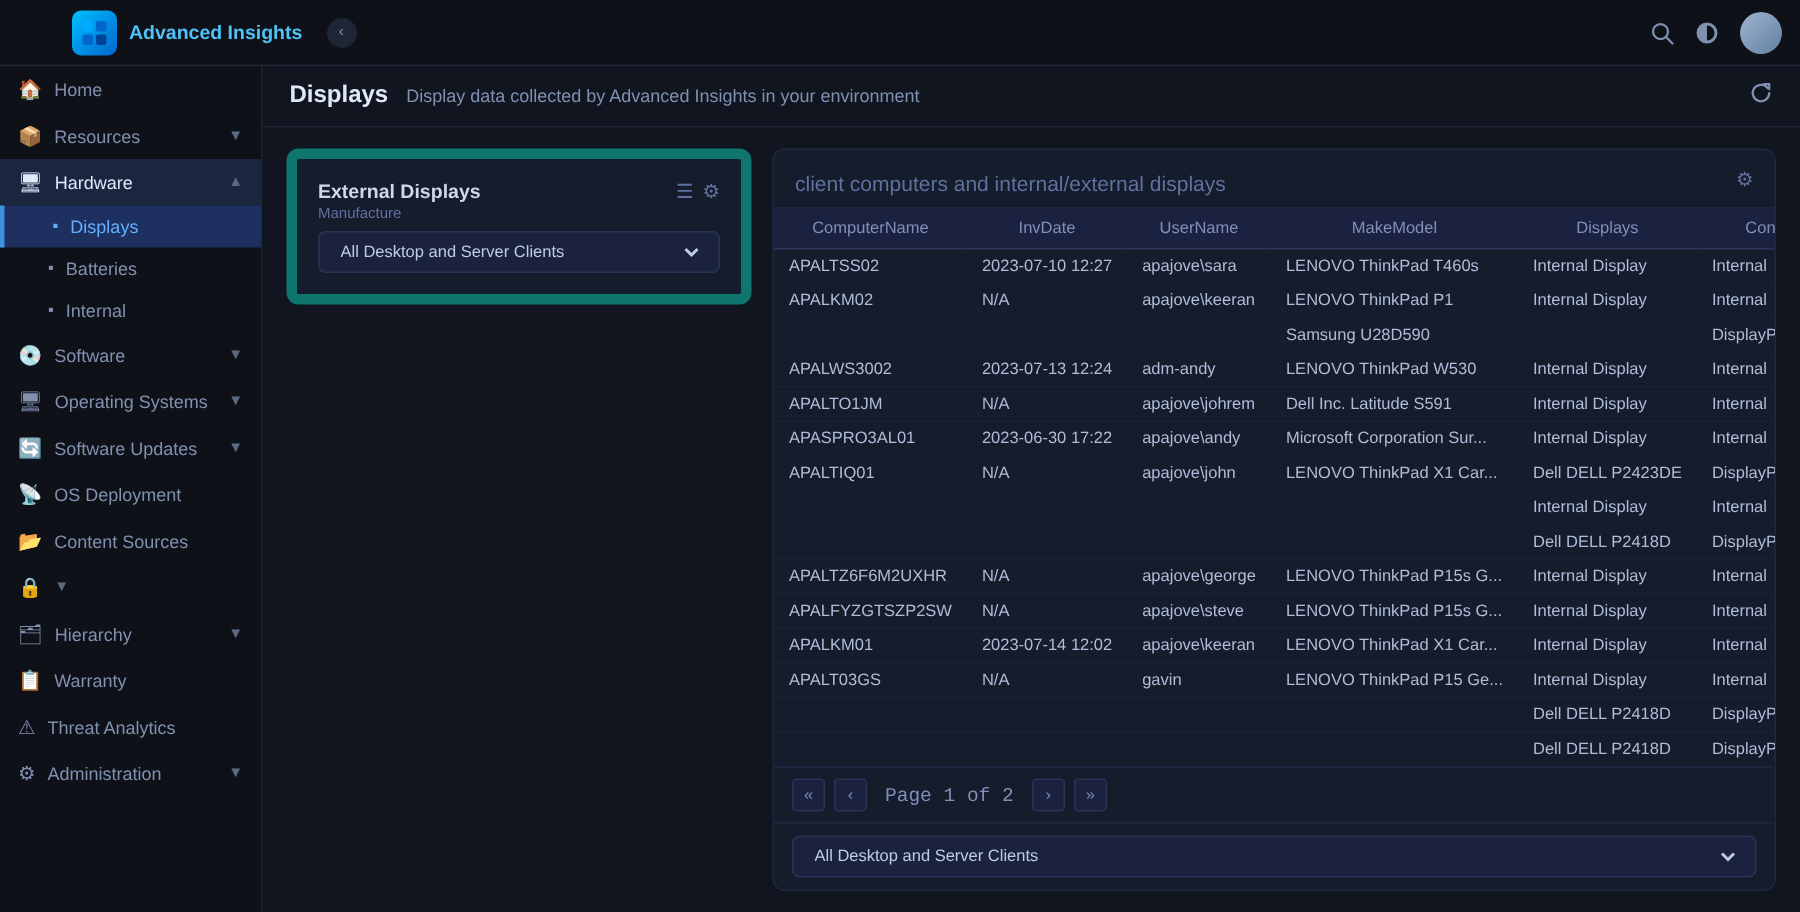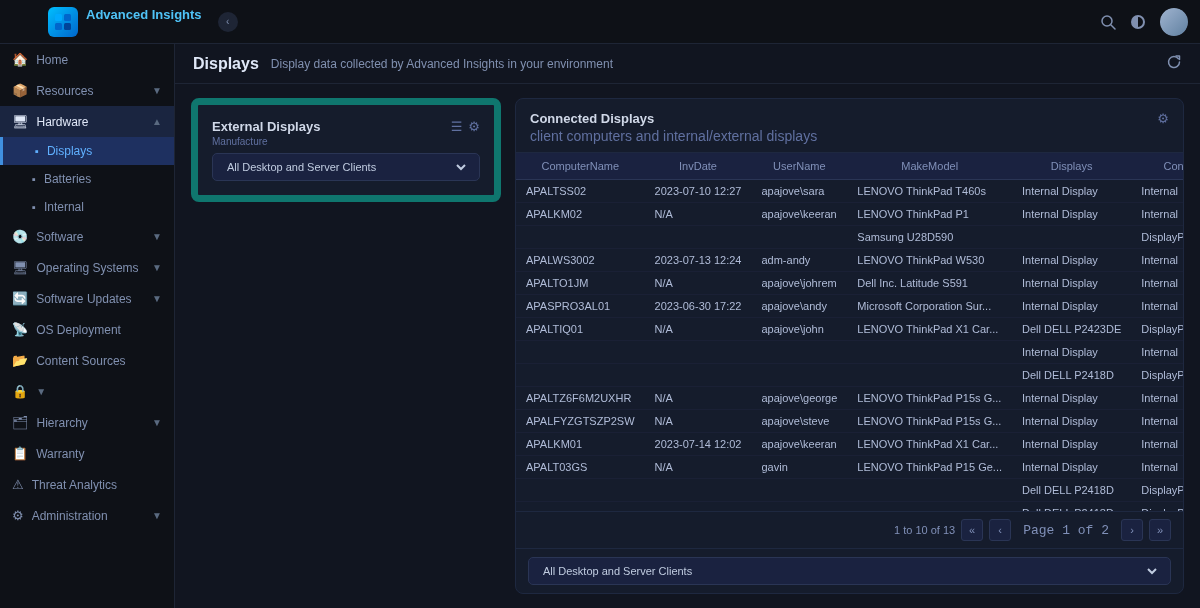--- a/index.html
+++ b/index.html
@@ -21,21 +21,21 @@
       height: 44px;
       display: flex;
       align-items: center;
       padding: 0 12px;
       border-bottom: 1px solid #1e2535;
       flex-shrink: 0;
       gap: 10px;
     }
     .topnav-logo {
       display: flex;
-      align-items: flex-start;
+      align-items: center;
       gap: 8px;
       padding-left: 36px;
     }
     .topnav-logo-icon {
       width: 30px; height: 30px;
       background: linear-gradient(135deg, #00bfff, #0066cc);
       border-radius: 6px;
       display: flex; align-items: center; justify-content: center;
       font-size: 16px; color: white; font-weight: bold;
     }
@@ -524,21 +524,20 @@
               <option>Servers Only</option>
               <option>Laptops Only</option>
             </select>
           </div>
         </div>
       </div>
 
       <div class="right-panel">
         <div class="right-panel-header">
           <div>
-            <div class="right-panel-title">Connected Displays</div>
             <div class="right-panel-subtitle">client computers and internal/external displays</div>
           </div>
           <button class="panel-card-action-btn">⚙</button>
         </div>
 
         <div class="table-wrap">
           <table class="data-table">
             <thead>
               <tr>
                 <th>ComputerName</th>
@@ -668,21 +667,20 @@
                   <td class="muted"></td>
                   <td class="muted"></td>
                   <td>Dell DELL P2418D</td>
                   <td>DisplayPort (external)</td>
                 </tr>
               </tbody>
           </table>
         </div>
 
         <div class="table-footer">
-          <span class="pagination-info">1 to 10 of 13</span>
           <button class="pagination-btn">«</button>
           <button class="pagination-btn">‹</button>
           <span class="pagination-page">Page 1 of 2</span>
           <button class="pagination-btn">›</button>
           <button class="pagination-btn">»</button>
         </div>
 
         <div class="panel-footer">
           <div class="bottom-filter">
             <select>

